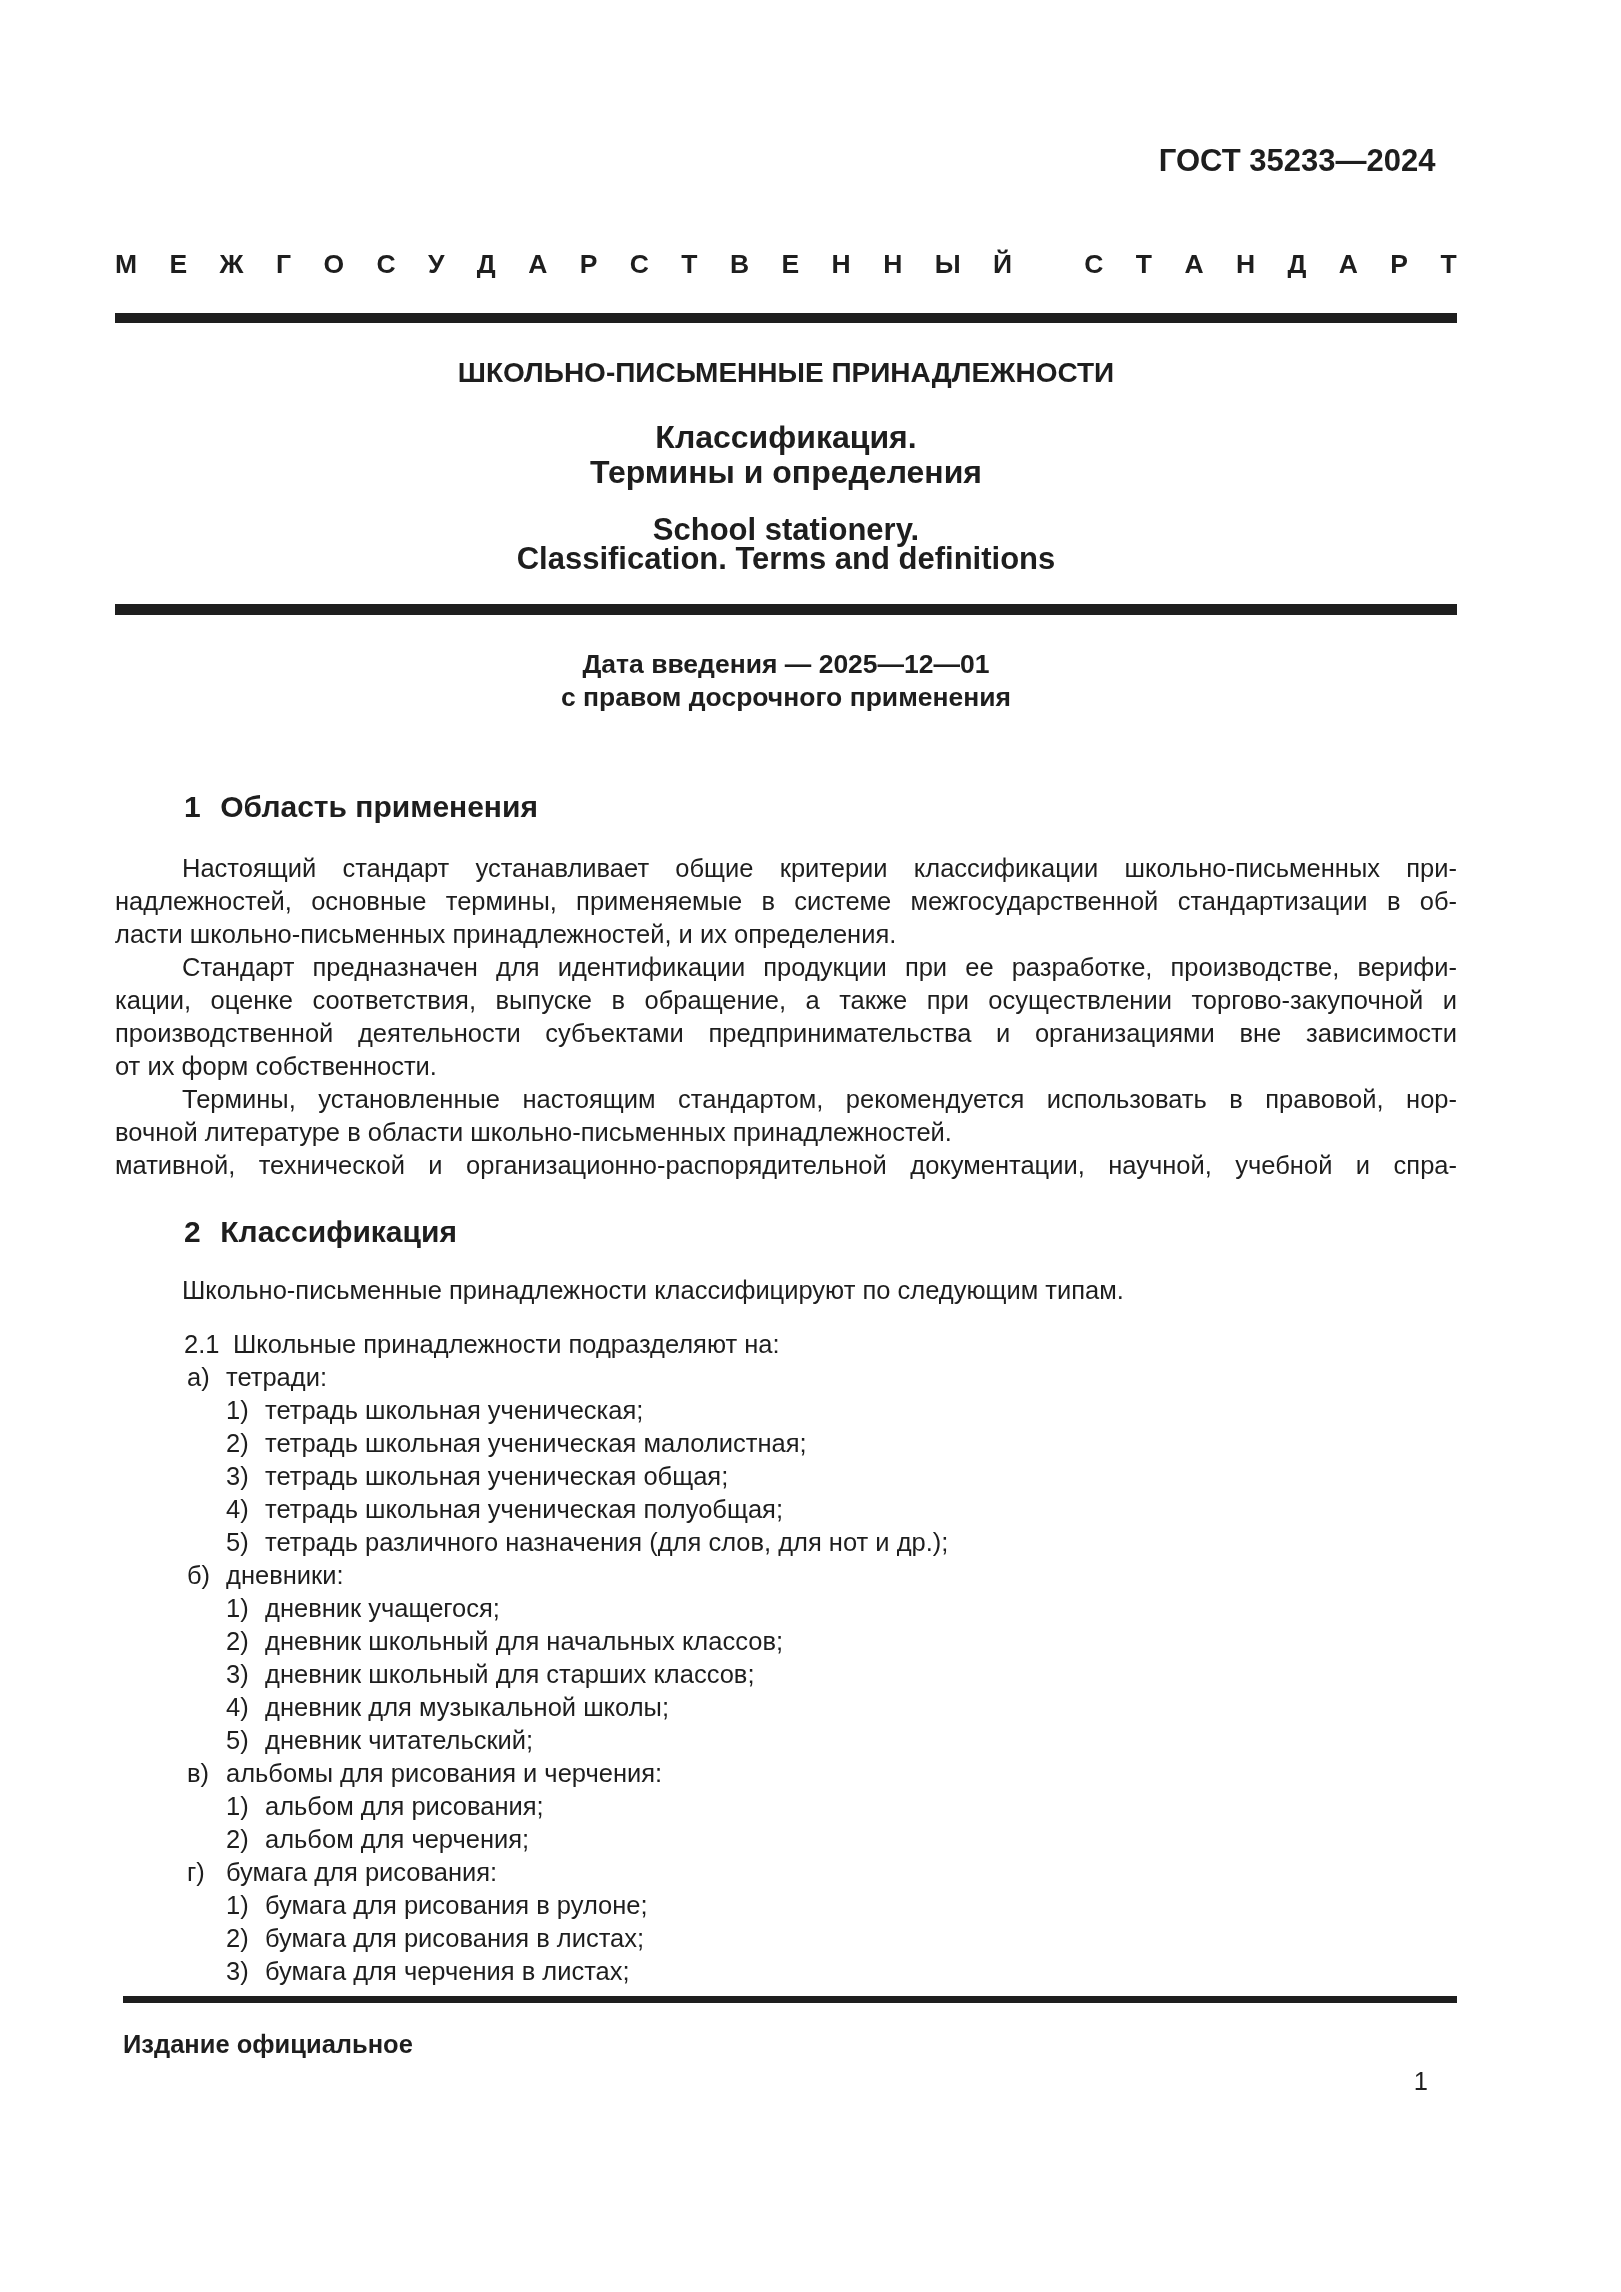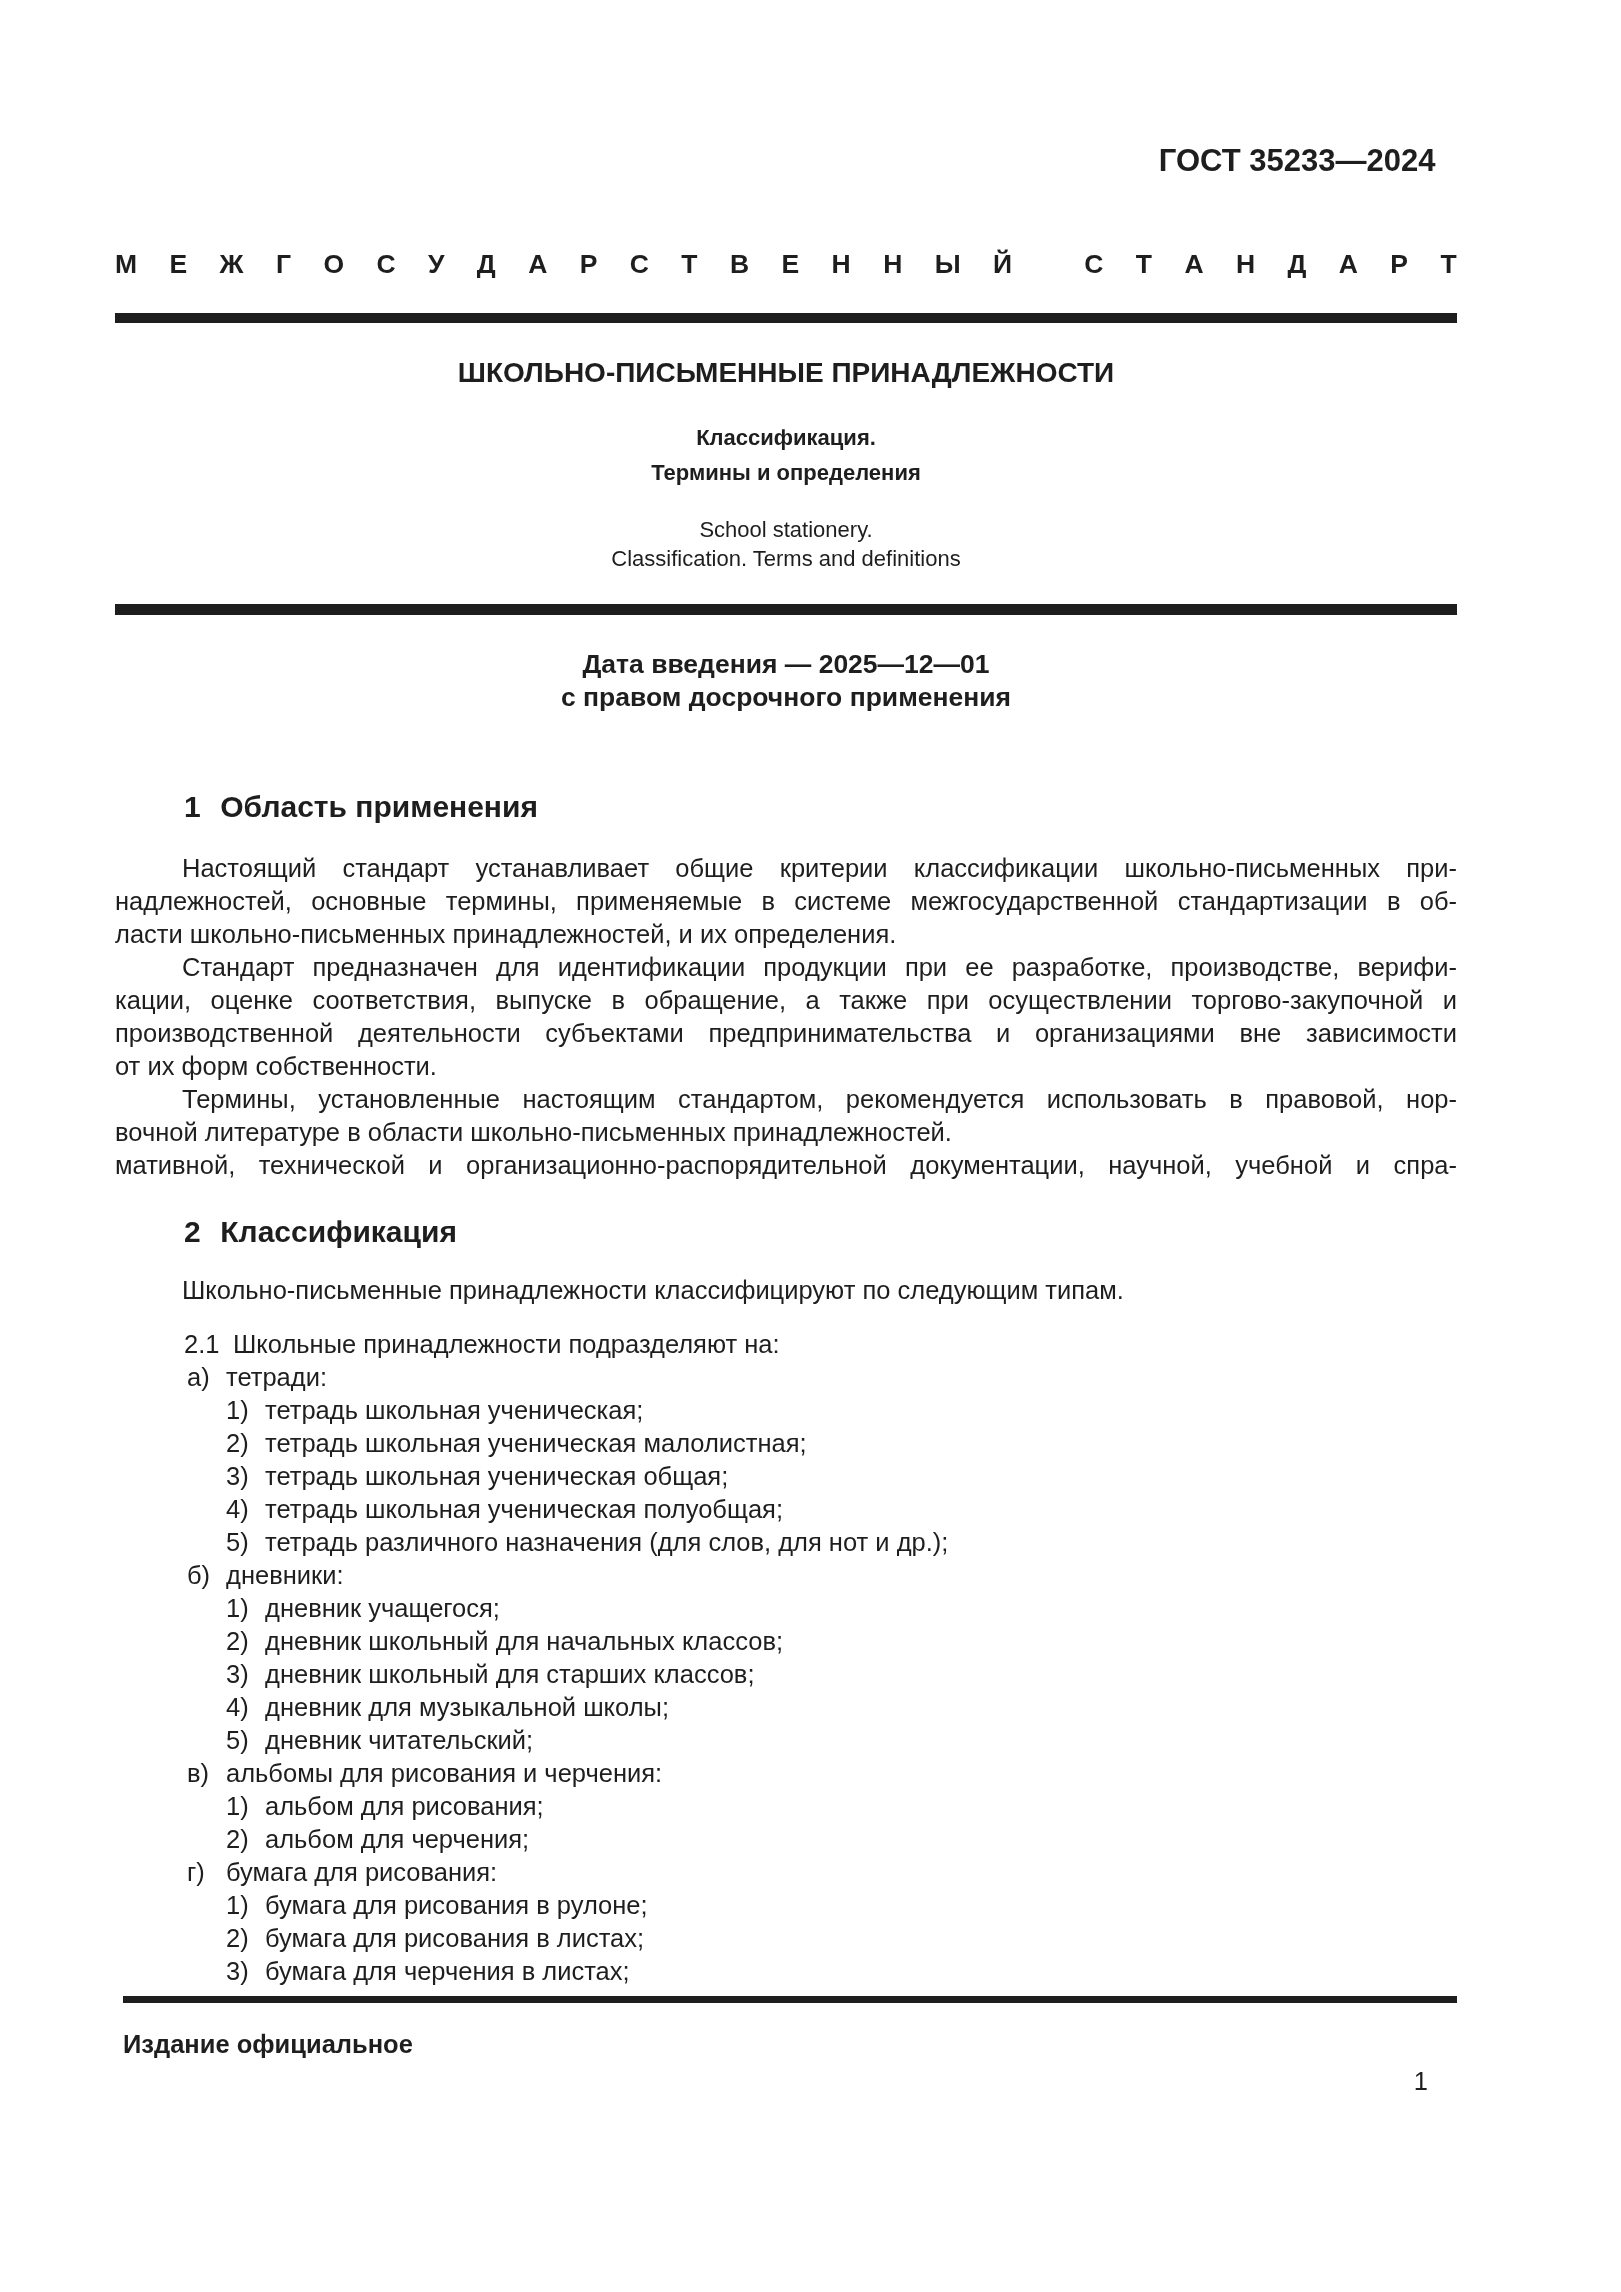--- a/index.html
+++ b/index.html
@@ -32,26 +32,26 @@
   .rule-top { margin-top: 33px; height: 9.8px; }
   .rule-mid { margin-top: 31px; height: 10.8px; }
   .title-main {
     margin-top: 31px;
     text-align: center;
     font-size: 28px; font-weight: bold; line-height: 37px;
   }
   .title-sub {
     margin-top: 29px;
     text-align: center;
-    font-size: 22px; font-weight: bold; line-height: 35px;
+    font-size: 32px; font-weight: bold; line-height: 35px;
   }
   .title-en {
     margin-top: 25.5px;
     text-align: center;
-    font-size: 22px; line-height: 29px;
+    font-size: 31px; line-height: 29px; font-weight: bold;
   }
   .date-block {
     margin-top: 33px;
     text-align: center;
     font-size: 26.5px; font-weight: bold; line-height: 33px;
   }
   .section-heading {
     font-size: 30px; font-weight: bold; line-height: 37px;
     padding-left: 69px;
   }

